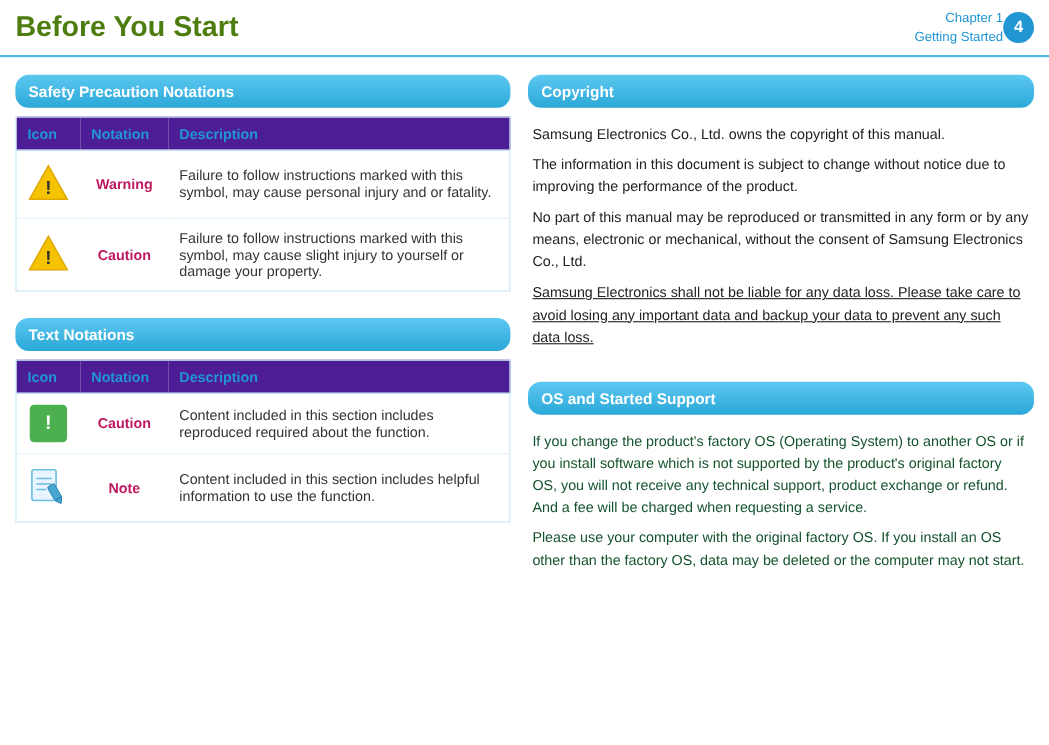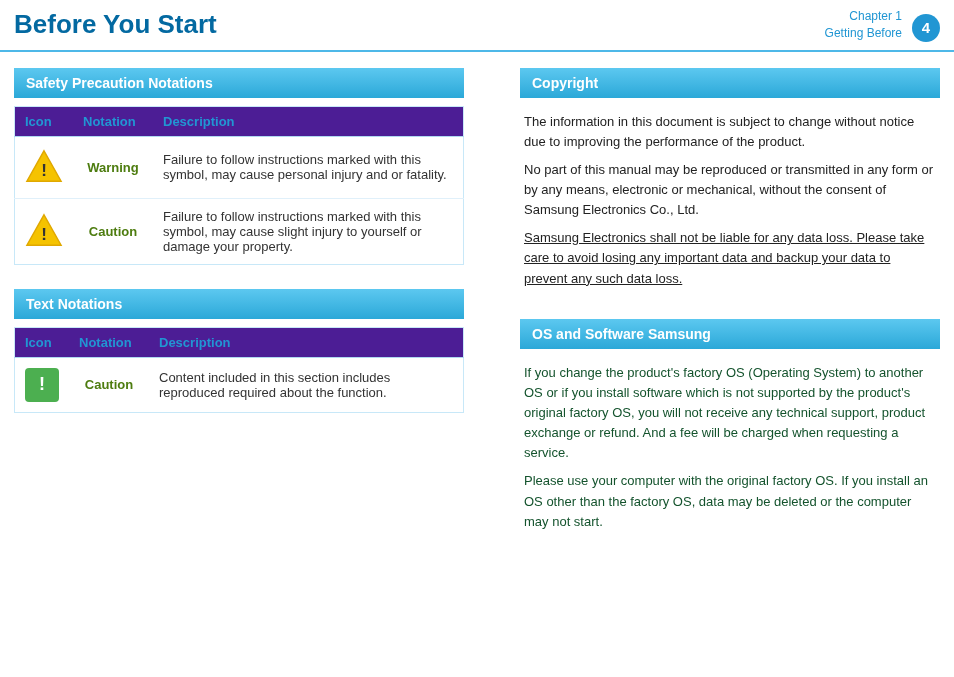--- a/index.html
+++ b/index.html
@@ -16,26 +16,25 @@
     .header {
       display: flex;
       align-items: center;
       justify-content: space-between;
       border-bottom: 2px solid #4db8e8;
       padding: 8px 14px 8px 14px;
     }
     .header-title {
       font-size: 26px;
       font-weight: bold;
-      color: #0369a1;
+      color: #4d7c0f;
     }
     .header-right {
       display: flex;
-      align-items: flex-end;
-      gap: 10px;
+      align-items: center;
     }
     .header-chapter {
       text-align: right;
       color: #2196d3;
       font-size: 12px;
       line-height: 1.4;
     }
     .header-chapter span {
       display: block;
     }
@@ -62,31 +61,30 @@
     
     .left-col {
       width: 466px;
       flex-shrink: 0;
       padding-right: 16px;
     }
 
     
     .right-col {
       flex: 1;
-      margin-left: 40px;
     }
 
     
     .section-header {
       background: linear-gradient(to bottom, #5cc8f0, #2ba8d8);
       color: #fff;
       font-weight: bold;
       font-size: 14px;
       padding: 7px 12px;
-      border-radius: 0;
+      border-radius: 12px;
       margin-bottom: 8px;
     }
 
     
     .notation-table {
       width: 100%;
       border-collapse: collapse;
       margin-bottom: 24px;
       border: 1px solid #c8e8f8;
     }
@@ -108,21 +106,21 @@
     }
     .notation-table tr:last-child td {
       border-bottom: none;
     }
     .notation-table td.icon-cell {
       width: 52px;
       text-align: center;
     }
     .notation-table td.notation-cell {
       width: 80px;
-      color: #4d7c0f;
+      color: #be185d;
       font-weight: bold;
       text-align: center;
     }
 
     
     .warning-icon {
       width: 38px;
       height: 38px;
       display: inline-block;
     }
@@ -177,21 +175,21 @@
     }
   </style>
 </head>
 <body>
 
 <div class="header">
   <div class="header-title">Before You Start</div>
   <div class="header-right">
     <div class="header-chapter">
       <span>Chapter 1</span>
-      <span>Getting Before</span>
+      <span>Getting Started</span>
     </div>
     <div class="chapter-number">4</div>
   </div>
 </div>
 
 <div class="main">
 
   <div class="left-col">
 
     <div class="section-header">Safety Precaution Notations</div>
@@ -237,37 +235,54 @@
         </tr>
       </thead>
       <tbody>
         <tr>
           <td class="icon-cell">
             <span class="green-caution">!</span>
           </td>
           <td class="notation-cell">Caution</td>
           <td>Content included in this section includes reproduced required about the function.</td>
         </tr>
+        <tr>
+          <td class="icon-cell">
+            <svg width="38" height="38" viewBox="0 0 38 38" xmlns="http://www.w3.org/2000/svg">
+              <rect x="4" y="4" width="22" height="28" rx="2" fill="#e8f4ff" stroke="#6bbfde" stroke-width="1.5"></rect>
+              <line x1="8" y1="12" x2="22" y2="12" stroke="#6bbfde" stroke-width="1.5"></line>
+              <line x1="8" y1="17" x2="22" y2="17" stroke="#6bbfde" stroke-width="1.5"></line>
+              <line x1="8" y1="22" x2="17" y2="22" stroke="#6bbfde" stroke-width="1.5"></line>
+              <g transform="translate(18,20) rotate(-30)">
+                <rect x="0" y="0" width="7" height="14" rx="1" fill="#4aa8d0" stroke="#2080b0" stroke-width="0.8"></rect>
+                <polygon points="0,14 7,14 3.5,19" fill="#4aa8d0" stroke="#2080b0" stroke-width="0.8"></polygon>
+              </g>
+            </svg>
+          </td>
+          <td class="notation-cell">Note</td>
+          <td>Content included in this section includes helpful information to use the function.</td>
+        </tr>
       </tbody>
     </table>
 
   </div>
 
   <div class="right-col">
 
     <div class="section-header">Copyright</div>
     <div class="copyright-body">
+      <p>Samsung Electronics Co., Ltd. owns the copyright of this manual.</p>
       <p>The information in this document is subject to change without notice due to improving the performance of the product.</p>
       <p>No part of this manual may be reproduced or transmitted in any form or by any means, electronic or mechanical, without the consent of Samsung Electronics Co., Ltd.</p>
       <p>Samsung Electronics shall not be liable for any data loss. Please take care to avoid losing any important data and backup your data to prevent any such data loss.</p>
     </div>
 
     <div style="height: 24px;"></div>
 
-    <div class="section-header">OS and Software Samsung</div>
+    <div class="section-header">OS and Started Support</div>
     <div class="os-body">
       <p>If you change the product's factory OS (Operating System) to another OS or if you install software which is not supported by the product's original factory OS, you will not receive any technical support, product exchange or refund. And a fee will be charged when requesting a service.</p>
       <p>Please use your computer with the original factory OS. If you install an OS other than the factory OS, data may be deleted or the computer may not start.</p>
     </div>
 
   </div>
 
 </div>
 
 </body></html>

